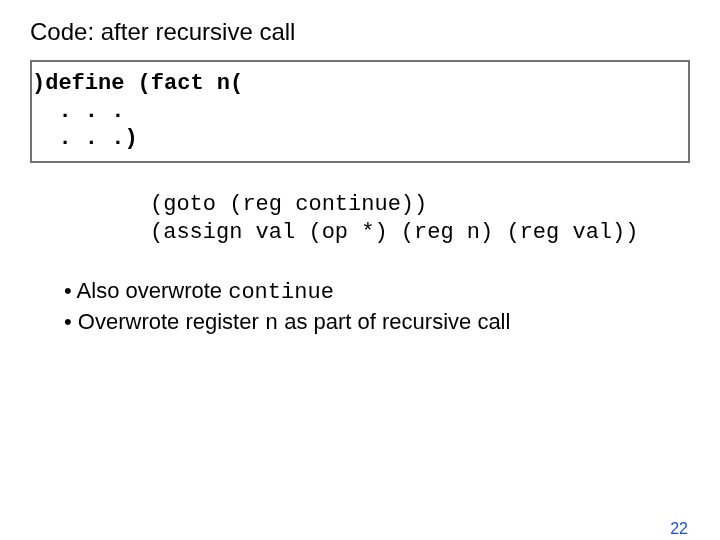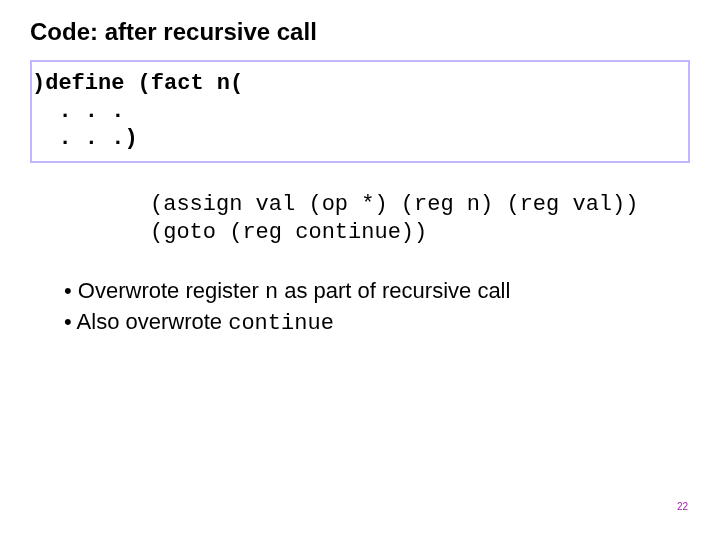--- a/index.html
+++ b/index.html
@@ -6,26 +6,26 @@
   body {
     width: 720px;
     height: 540px;
     background: #ffffff;
     font-family: Arial, Helvetica, sans-serif;
     position: relative;
     padding: 18px 30px;
   }
   .title {
     font-size: 24px;
-    font-weight: bold;
+    font-weight: normal;
     color: #000;
     margin-bottom: 14px;
   }
   .codebox {
-    border: 2px solid #c4b5fd;
+    border: 2px solid #737373;
     padding: 8px 8px 8px 0;
     margin-bottom: 28px;
     background: #fff;
   }
   .codebox .code-line {
     font-family: "Courier New", Courier, monospace;
     font-size: 22px;
     font-weight: bold;
     white-space: pre;
     color: #000;
@@ -48,44 +48,44 @@
     line-height: 1.35;
     margin-left: 6px;
   }
   .b1 { padding-left: 0; }
   .b2 { padding-left: 28px; }
   .inline-mono {
     font-family: "Courier New", Courier, monospace;
   }
   .pagenum {
     position: absolute;
-    bottom: 28px;
+    bottom: 2px;
     right: 32px;
-    font-size: 10px;
-    color: #a21caf;
+    font-size: 16px;
+    color: #1d4ed8;
   }
 </style>
 </head>
 <body>
 
 <div class="title">Code: after recursive call</div>
 
 <div class="codebox">
   <div class="code-line">)define (fact n(</div>
   <div class="code-line">  . . .</div>
   <div class="code-line">  . . .)</div>
 </div>
 
 <div class="asm-block">
+  <div class="asm-line">(goto (reg continue))</div>
   <div class="asm-line">(assign val (op *) (reg n) (reg val))</div>
-  <div class="asm-line">(goto (reg continue))</div>
 </div>
 
 <div class="bullets">
   <div class="b2">
-    <span>• Overwrote register </span><span class="inline-mono">n</span><span> as part of recursive call</span>
+    <span>• Also overwrote </span><span class="inline-mono">continue</span>
   </div>
   <div class="b2">
-    <span>• Also overwrote </span><span class="inline-mono">continue</span>
+    <span>• Overwrote register </span><span class="inline-mono">n</span><span> as part of recursive call</span>
   </div>
 </div>
 
 <div class="pagenum">22</div>
 
 </body></html>

